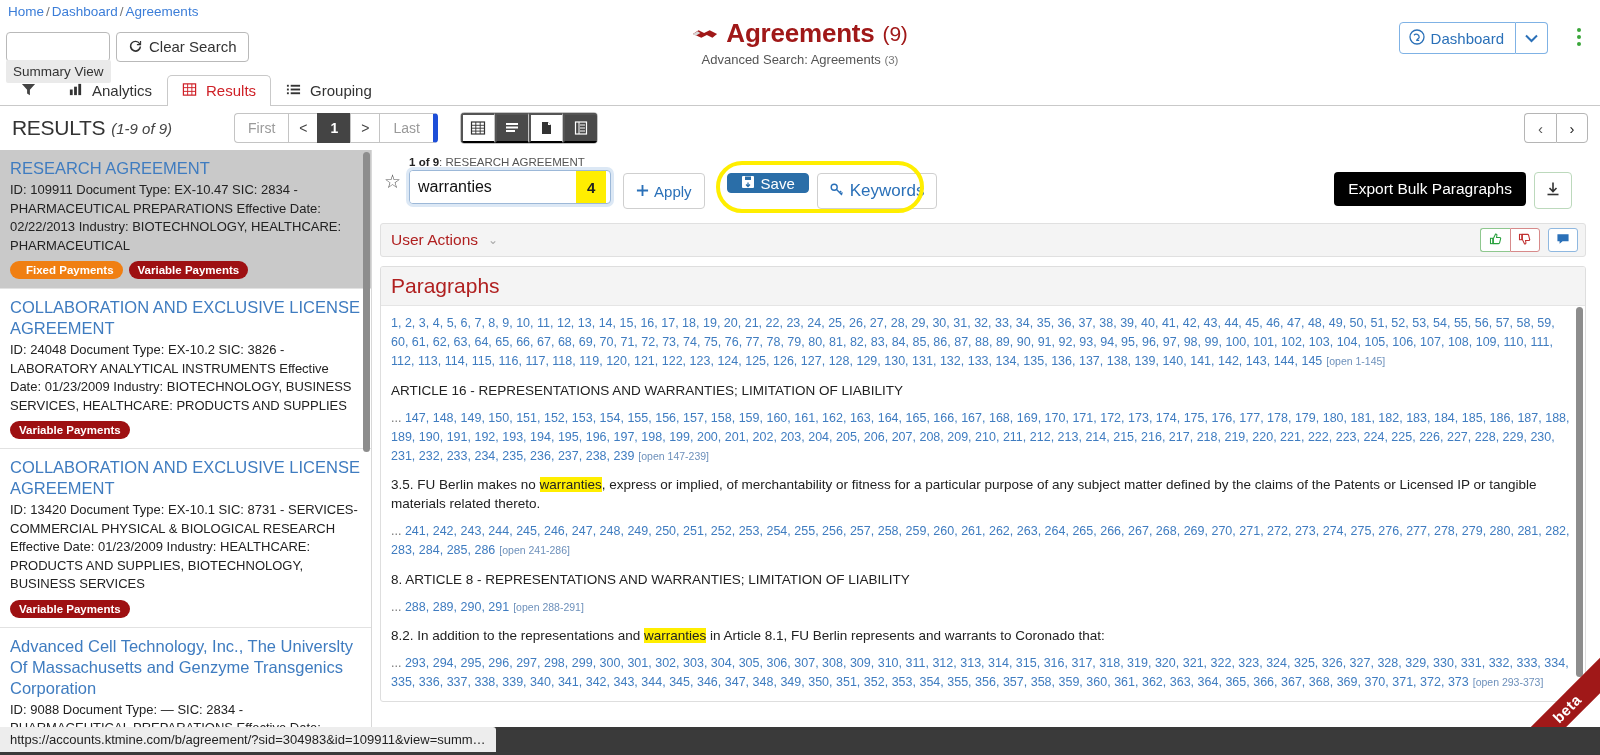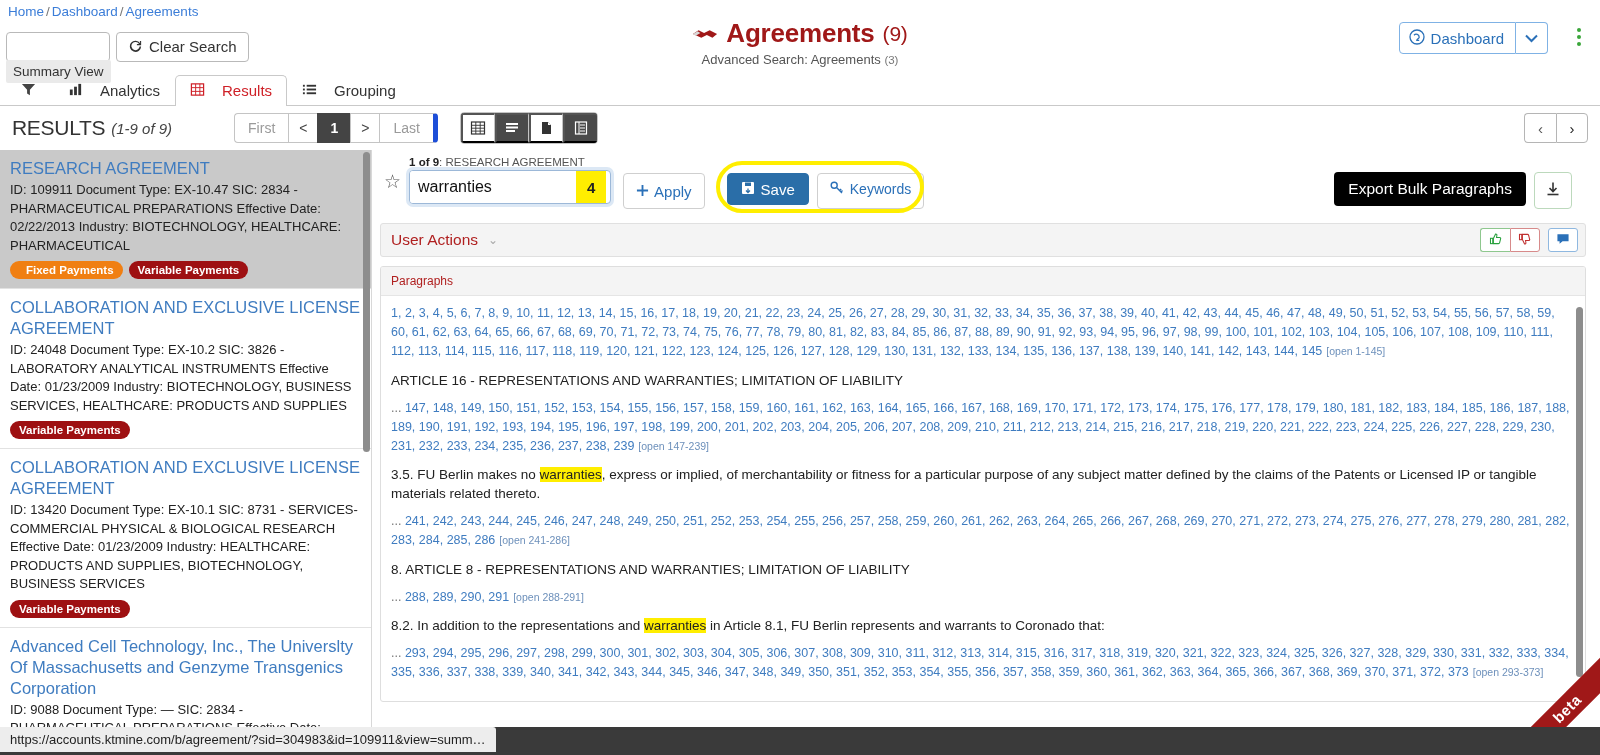--- a/index.html
+++ b/index.html
@@ -68,21 +68,21 @@
   }
   .kebab i { width: 4px; height: 4px; border-radius: 50%; background: #3aa63a; display: block; }
 
   
   .tabbar {
     height: 36px; border-bottom: 1px solid #c9c9c9;
     display: flex; align-items: flex-end; padding-left: 10px; gap: 0;
     background: #fff;
   }
   .tab {
-    display: flex; align-items: center; gap: 17px;
+    display: flex; align-items: center; gap: 9px;
     padding: 6px 14px 7px 14px; font-size: 15px; color: #333;
     border: 1px solid transparent; border-bottom: none;
     position: relative; top: 1px;
   }
   .tab.filter-only { padding: 6px 16px 7px 10px; }
   .tab.active {
     background: #fff; border-color: #c9c9c9; border-radius: 5px 5px 0 0;
     color: #cf2027;
   }
   .ico { display: inline-block; line-height: 1; }
@@ -173,25 +173,25 @@
     font-size: 15px; padding: 7px 12px; margin-left: 12px; display: flex; align-items: center; gap: 5px;
     height: 36px;
   }
   .hl-ring {
     position: absolute; left: 336px; top: 11px; width: 208px; height: 52px;
     border: 4px solid #ffee00; border-radius: 26px; pointer-events: none;
   }
   .savebtn {
     background: #2a6ea8; color: #fff; border: 1px solid #2a6ea8; border-radius: 4px;
     font-size: 15px; padding: 7px 13px; display: flex; align-items: center; gap: 6px;
-    margin-left: 22px; height: 32px;
+    margin-left: 22px; height: 20px;
   }
   .kwbtn {
     background: #fff; color: #2a70b8; border: 1px solid #cfcfcf; border-radius: 4px;
-    font-size: 14px; padding: 7px 12px; display: flex; align-items: flex-start; gap: 6px;
+    font-size: 17px; padding: 7px 12px; display: flex; align-items: center; gap: 6px;
     margin-left: 8px; height: 36px;
   }
   .exportbtn {
     position: absolute; right: 60px; top: 22px;
     background: #000000; color: #fff; border: none; border-radius: 4px;
     font-size: 15.5px; padding: 8px 14px;
   }
   .dlbtn {
     position: absolute; right: 14px; top: 22px;
     border: 1px solid #bcd9bc; background: #fff; border-radius: 4px;
@@ -211,21 +211,21 @@
     width: 30px; height: 24px; display: flex; align-items: center; justify-content: center;
     background: #fff; font-size: 13px;
   }
   .uab.up { border: 1px solid #8ec78e; border-radius: 3px 0 0 3px; color: #27a03c; border-right: none;}
   .uab.down { border: 1px solid #d78a8a; border-radius: 0 3px 3px 0; color: #c03030; }
   .uab.cm { border: 1px solid #8fb8e0; border-radius: 3px; color: #2a70b8; margin-left: 8px; }
 
   .pbox { border: 1px solid #dedede; border-radius: 3px; margin-top: 9px; height: 436px; overflow: hidden; position: relative; }
   .pbox-head {
     background: #f4f4f4; border-bottom: 1px solid #e5e5e5;
-    padding: 7px 10px; color: #b02020; font-size: 12px;
+    padding: 7px 10px; color: #b02020; font-size: 21px;
   }
   .pbox-body { padding: 8px 10px 0 10px; }
   .nums { font-size: 12.5px; line-height: 19px; color: #3f7cc0; word-spacing: 0px; }
   .nums a { color: #3f7cc0; }
   .nums .dots { color: #777; }
   .nums .openlink { color: #6d90bb; font-size: 10.5px; margin-left: 4px; }
   .para { font-size: 13.5px; line-height: 19px; color: #222; margin: 9px 0 9px 0; }
   .para .hlt { background: #ffee00; }
   .head-para { font-size: 13.5px; line-height: 19px; color: #222; margin: 10px 0 9px 0; }
 

